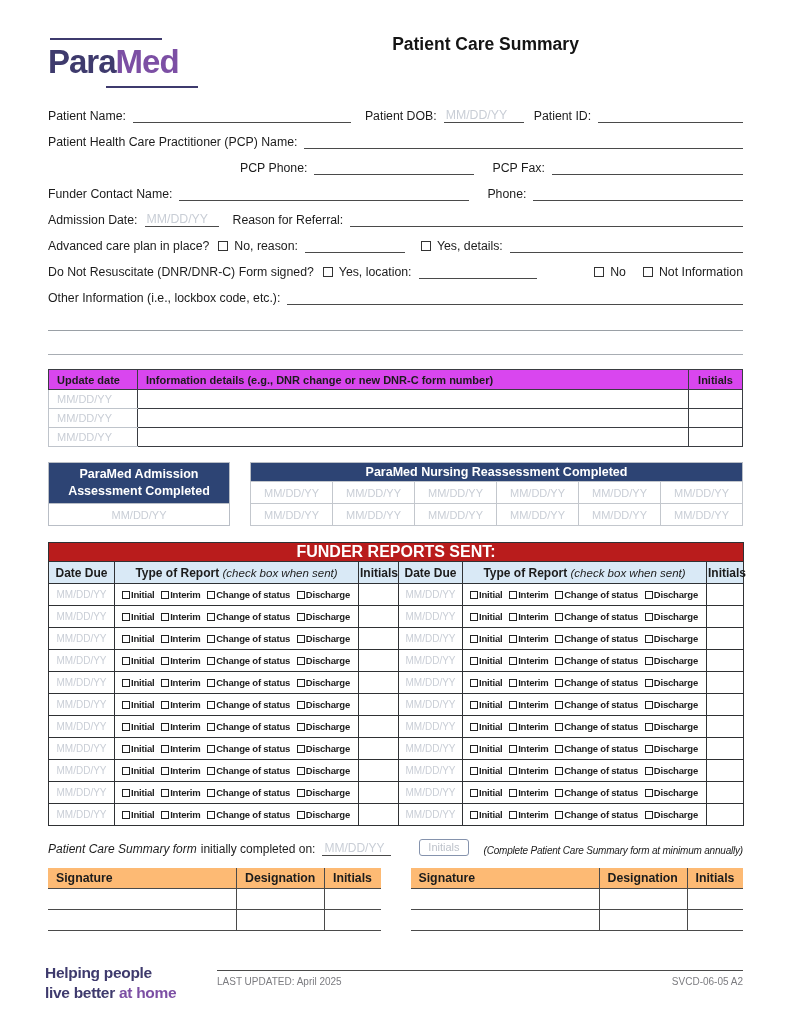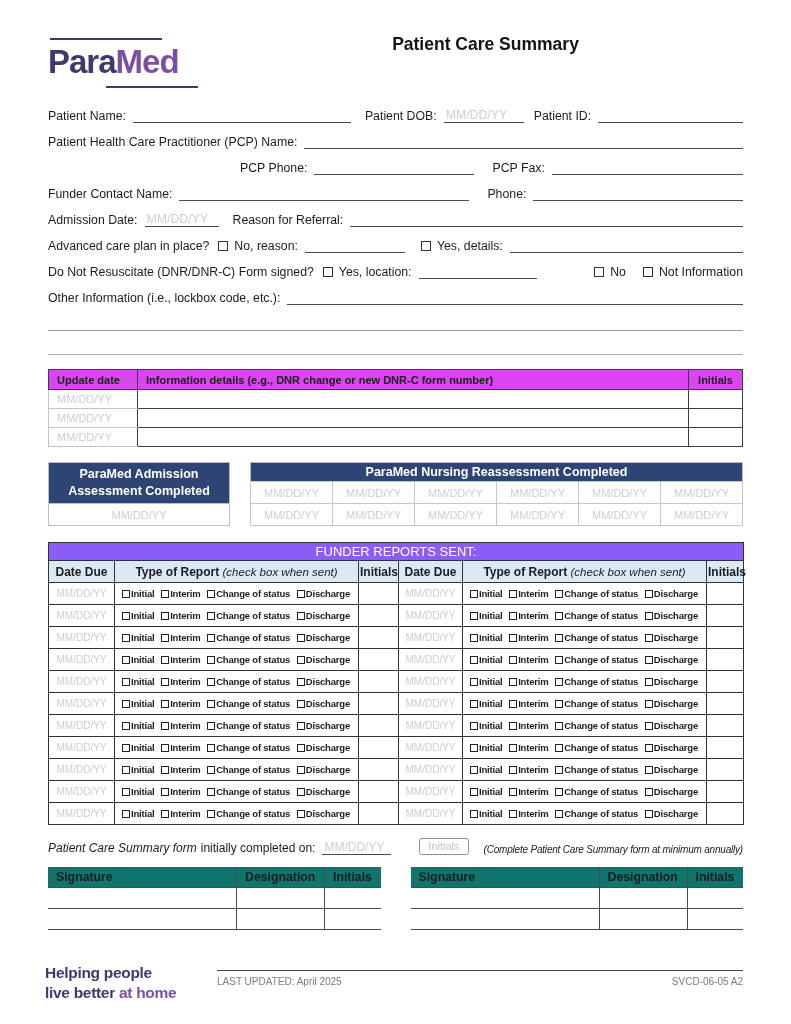--- a/index.html
+++ b/index.html
@@ -41,39 +41,39 @@
   .assess { display:flex; gap:20px; margin-top:15px; }
   .admission { width:182px; border:1px solid #b9bec6; }
   .admission th { background:#2d4474; color:#fff; font-size:12.5px; font-weight:700; height:41px; padding:2px 6px; line-height:1.35; }
   .admission td { height:22px; text-align:center; color:#c9ced6; font-size:11px; border-top:1px solid #b9bec6; }
   .nursing { flex:1; border:1px solid #b9bec6; table-layout:fixed; }
   .nursing th { background:#2d4474; color:#fff; font-size:12.5px; font-weight:700; height:19px; padding:1px; }
   .nursing td { border:1px solid #c3c7cd; height:21px; text-align:center; color:#c9ced6; font-size:11px; }
 
   
   .funder { width:100%; margin-top:16px; table-layout:fixed; }
-  .funder .ttl { background:#8b5cf6; color:#fff; border:1px solid #2f3134; text-align:center; font-size:13px; font-weight:400; height:18px; padding:0; }
+  .funder .ttl { background:#b91c1c; color:#fff; border:1px solid #2f3134; text-align:center; font-size:16px; font-weight:700; height:18px; padding:0; }
   .funder th { background:#d9e9f6; border:1px solid #2f3134; font-size:12px; font-weight:700; text-align:center; height:22px; padding:1px; }
   .funder th .it { font-style:italic; font-weight:400; font-size:11.5px; }
   .funder td { border:1px solid #2f3134; height:22px; padding:0; }
   .funder td.fdate { color:#c9ced6; font-size:10px; text-align:center; }
   .cb-row { display:flex; justify-content:space-between; align-items:center; padding:0 8px 0 7px; font-size:9.5px; font-weight:700; letter-spacing:-0.2px; }
   .cb-item { display:inline-flex; align-items:center; }
   .cb { width:8px; height:8px; border:1px solid #222; display:inline-block; margin-right:1px; flex:none; }
 
   
   .completion { display:flex; align-items:flex-end; margin-top:13px; font-size:12px; white-space:nowrap; }
   .it { font-style:italic; }
   .init-box { border:1.5px solid #8593ad; border-radius:3px; color:#bdc2ca; font-size:11px; padding:1px 8px 2px 8px; margin-left:28px; align-self:center; }
   .annual-note { margin-left:15px; font-style:italic; font-size:10px; letter-spacing:-0.2px; }
 
   
   .sigwrap { display:flex; gap:30px; margin-top:12px; }
   .sig { flex:1; table-layout:fixed; }
-  .sig th { background:#0f766e; font-size:12.3px; font-weight:700; text-align:left; padding:3px 8px; border-bottom:1.5px solid #4a4a4a; height:20px; }
+  .sig th { background:#fdba74; font-size:12.3px; font-weight:700; text-align:left; padding:3px 8px; border-bottom:1.5px solid #4a4a4a; height:20px; }
   .sig td { height:21px; border-bottom:1px solid #4a4a4a; }
   .sig th + th, .sig td + td { border-left:1px solid #4a4a4a; }
 
   
   .footer { position:absolute; left:45px; right:48px; bottom:22px; display:flex; align-items:flex-start; }
   .tagline { width:172px; font-size:15.5px; font-weight:700; line-height:1.25; color:#3e3a6d; letter-spacing:-0.3px; }
   .tagline .purple { color:#7c4fa4; }
   .footer-right { flex:1; border-top:1px solid #4a4a4a; margin-top:7px; padding-top:5px; display:flex; justify-content:space-between; font-size:10px; color:#7c7c80; }
 </style>
 </head>

